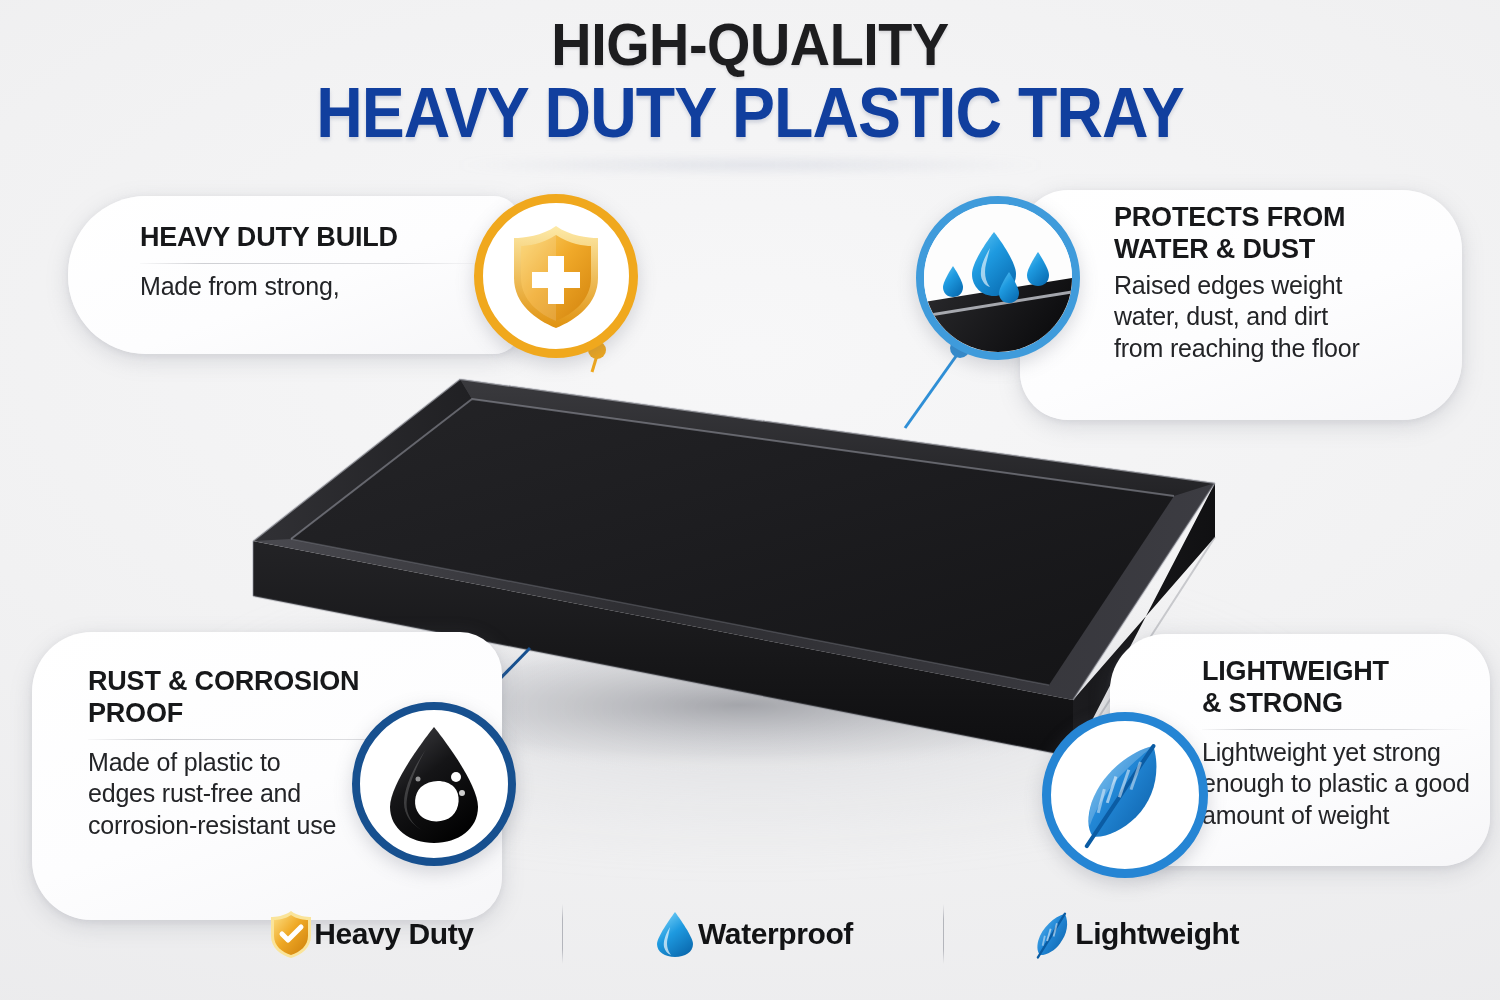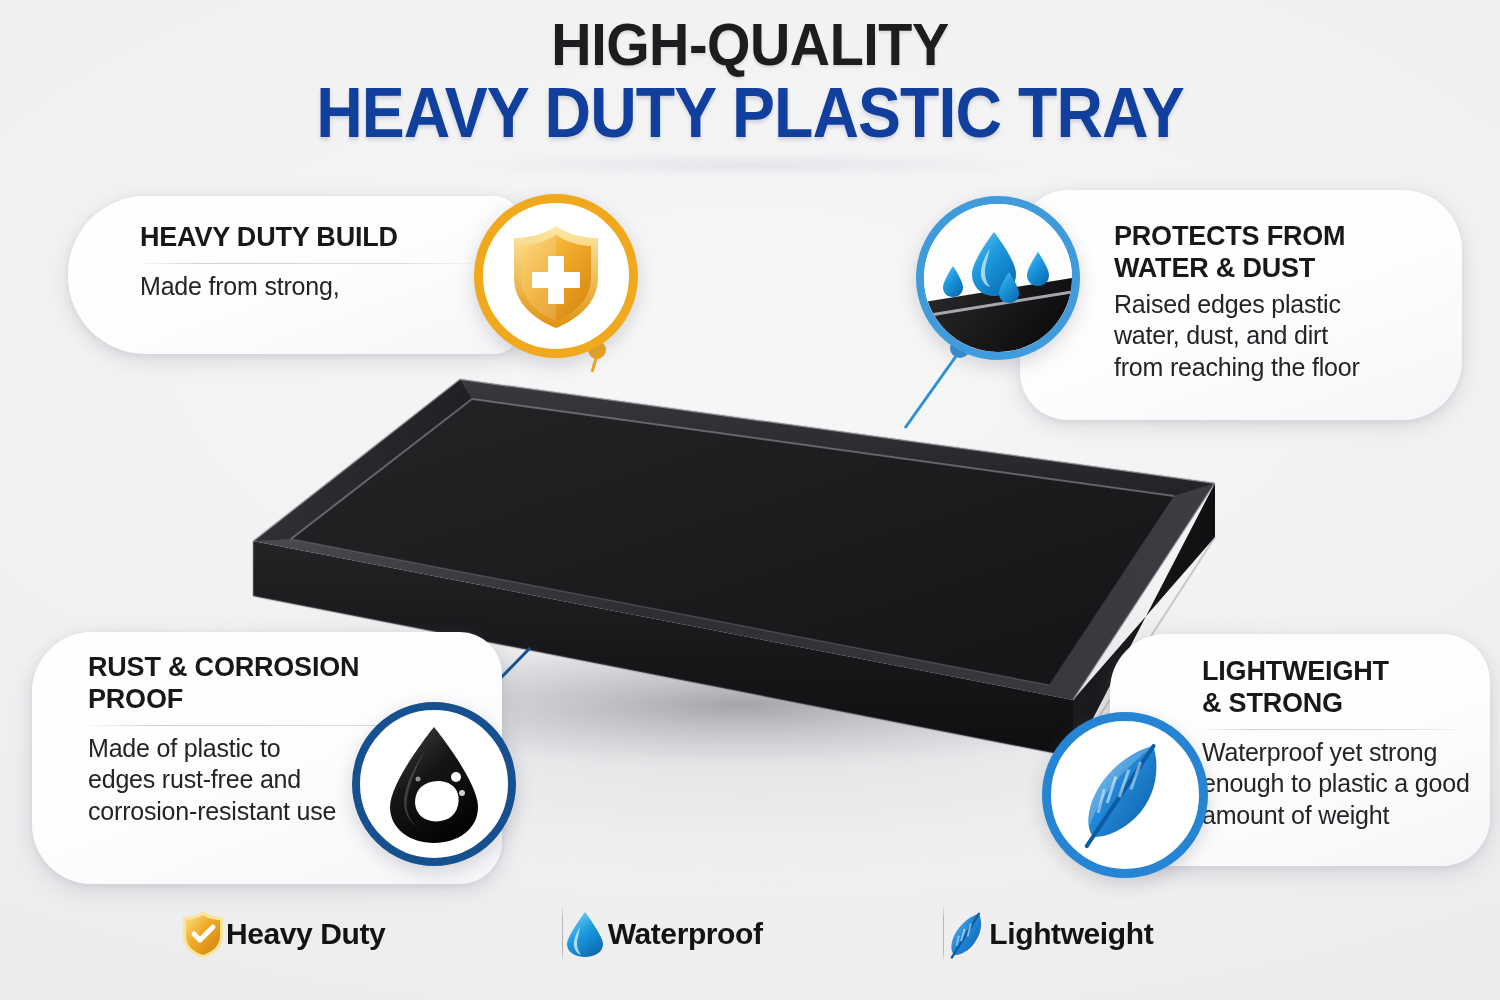--- a/index.html
+++ b/index.html
@@ -88,28 +88,28 @@
   #card-hd {
     left: 68px; top: 196px; width: 452px; height: 158px;
     border-radius: 78px 26px 26px 78px;
     padding: 26px 30px 0 72px;
     box-sizing: border-box;
   }
   
   #card-wd {
     left: 1020px; top: 190px; width: 442px; height: 230px;
     border-radius: 48px 60px 60px 48px;
-    padding: 31px 26px 0 94px;
+    padding: 12px 26px 0 94px;
     box-sizing: border-box;
   }
   
   #card-rc {
-    left: 32px; top: 632px; width: 470px; height: 252px;
+    left: 32px; top: 632px; width: 470px; height: 288px;
     border-radius: 60px 42px 42px 60px;
-    padding: 20px 24px 0 56px;
+    padding: 34px 24px 0 56px;
     box-sizing: border-box;
   }
   
   #card-lw {
     left: 1110px; top: 634px; width: 380px; height: 232px;
     border-radius: 56px 48px 48px 56px;
     padding: 22px 18px 0 92px;
     box-sizing: border-box;
   }
 
@@ -142,20 +142,21 @@
   #feature-strip {
     position: absolute;
     left: 180px; top: 896px; width: 1145px; height: 76px;
     display: flex;
     align-items: center;
   }
   .feat {
     flex: 1 1 0;
     display: flex;
     align-items: center;
+    justify-content: center;
     position: relative;
     height: 100%;
   }
   .feat + .feat::before {
     content: "";
     position: absolute;
     left: 0; top: 8px;
     width: 1px; height: 60px;
     background: linear-gradient(180deg, rgba(160,162,170,0) 0%, rgba(160,162,170,0.75) 25%, rgba(160,162,170,0.75) 75%, rgba(160,162,170,0) 100%);
   }
@@ -276,21 +277,21 @@
       <path d="M54 15 C 41 24, 25 26, 19 26 L 19 58 C 19 80, 37 94, 54 101 C 71 94, 89 80, 89 58 L 89 26 C 83 26, 67 24, 54 15 Z" fill="url(#gShield)"></path>
       <path d="M54 15 C 41 24, 25 26, 19 26 L 19 58 C 19 80, 37 94, 54 101 Z" fill="rgba(255,255,255,0.14)"></path>
       <path d="M46 36 L 62 36 L 62 52 L 78 52 L 78 68 L 62 68 L 62 84 L 46 84 L 46 68 L 30 68 L 30 52 L 46 52 Z" fill="#ffffff"></path>
     </svg>
   </div>
 
   <div class="card" id="card-wd">
     <div class="card-head">PROTECTS FROM</div>
     <div class="card-head">WATER &amp; DUST</div>
     <div style="height:4px"></div>
-    <div class="card-body">Raised edges plastic</div>
+    <div class="card-body">Raised edges weight</div>
     <div class="card-body">water, dust, and dirt</div>
     <div class="card-body">from reaching the floor</div>
   </div>
 
   <div class="badge badge-blue" id="badge-wd">
     <svg width="148" height="148" viewBox="0 0 148 148">
       <defs>
         <linearGradient id="gDrop" x1="0" y1="0" x2="0.7" y2="1">
           <stop offset="0%" stop-color="#63c7f5"></stop>
           <stop offset="45%" stop-color="#1e9ae0"></stop>
@@ -340,21 +341,21 @@
       <circle cx="82" cy="58" r="5" fill="#ffffff"></circle>
       <circle cx="88" cy="74" r="3" fill="#ffffff" opacity="0.8"></circle>
       <circle cx="44" cy="60" r="2.5" fill="#ffffff" opacity="0.55"></circle>
     </svg>
   </div>
 
   <div class="card" id="card-lw">
     <div class="card-head">LIGHTWEIGHT</div>
     <div class="card-head">&amp; STRONG</div>
     <div class="card-divider"></div>
-    <div class="card-body">Waterproof yet strong</div>
+    <div class="card-body">Lightweight yet strong</div>
     <div class="card-body">enough to plastic a good</div>
     <div class="card-body">amount of weight</div>
   </div>
 
   <div class="badge badge-blue2" id="badge-lw">
     <svg width="124" height="124" viewBox="0 0 124 124">
       <defs>
         <linearGradient id="gFeather" x1="0" y1="0" x2="1" y2="1">
           <stop offset="0%" stop-color="#6fc3f2"></stop>
           <stop offset="40%" stop-color="#2389d8"></stop>

